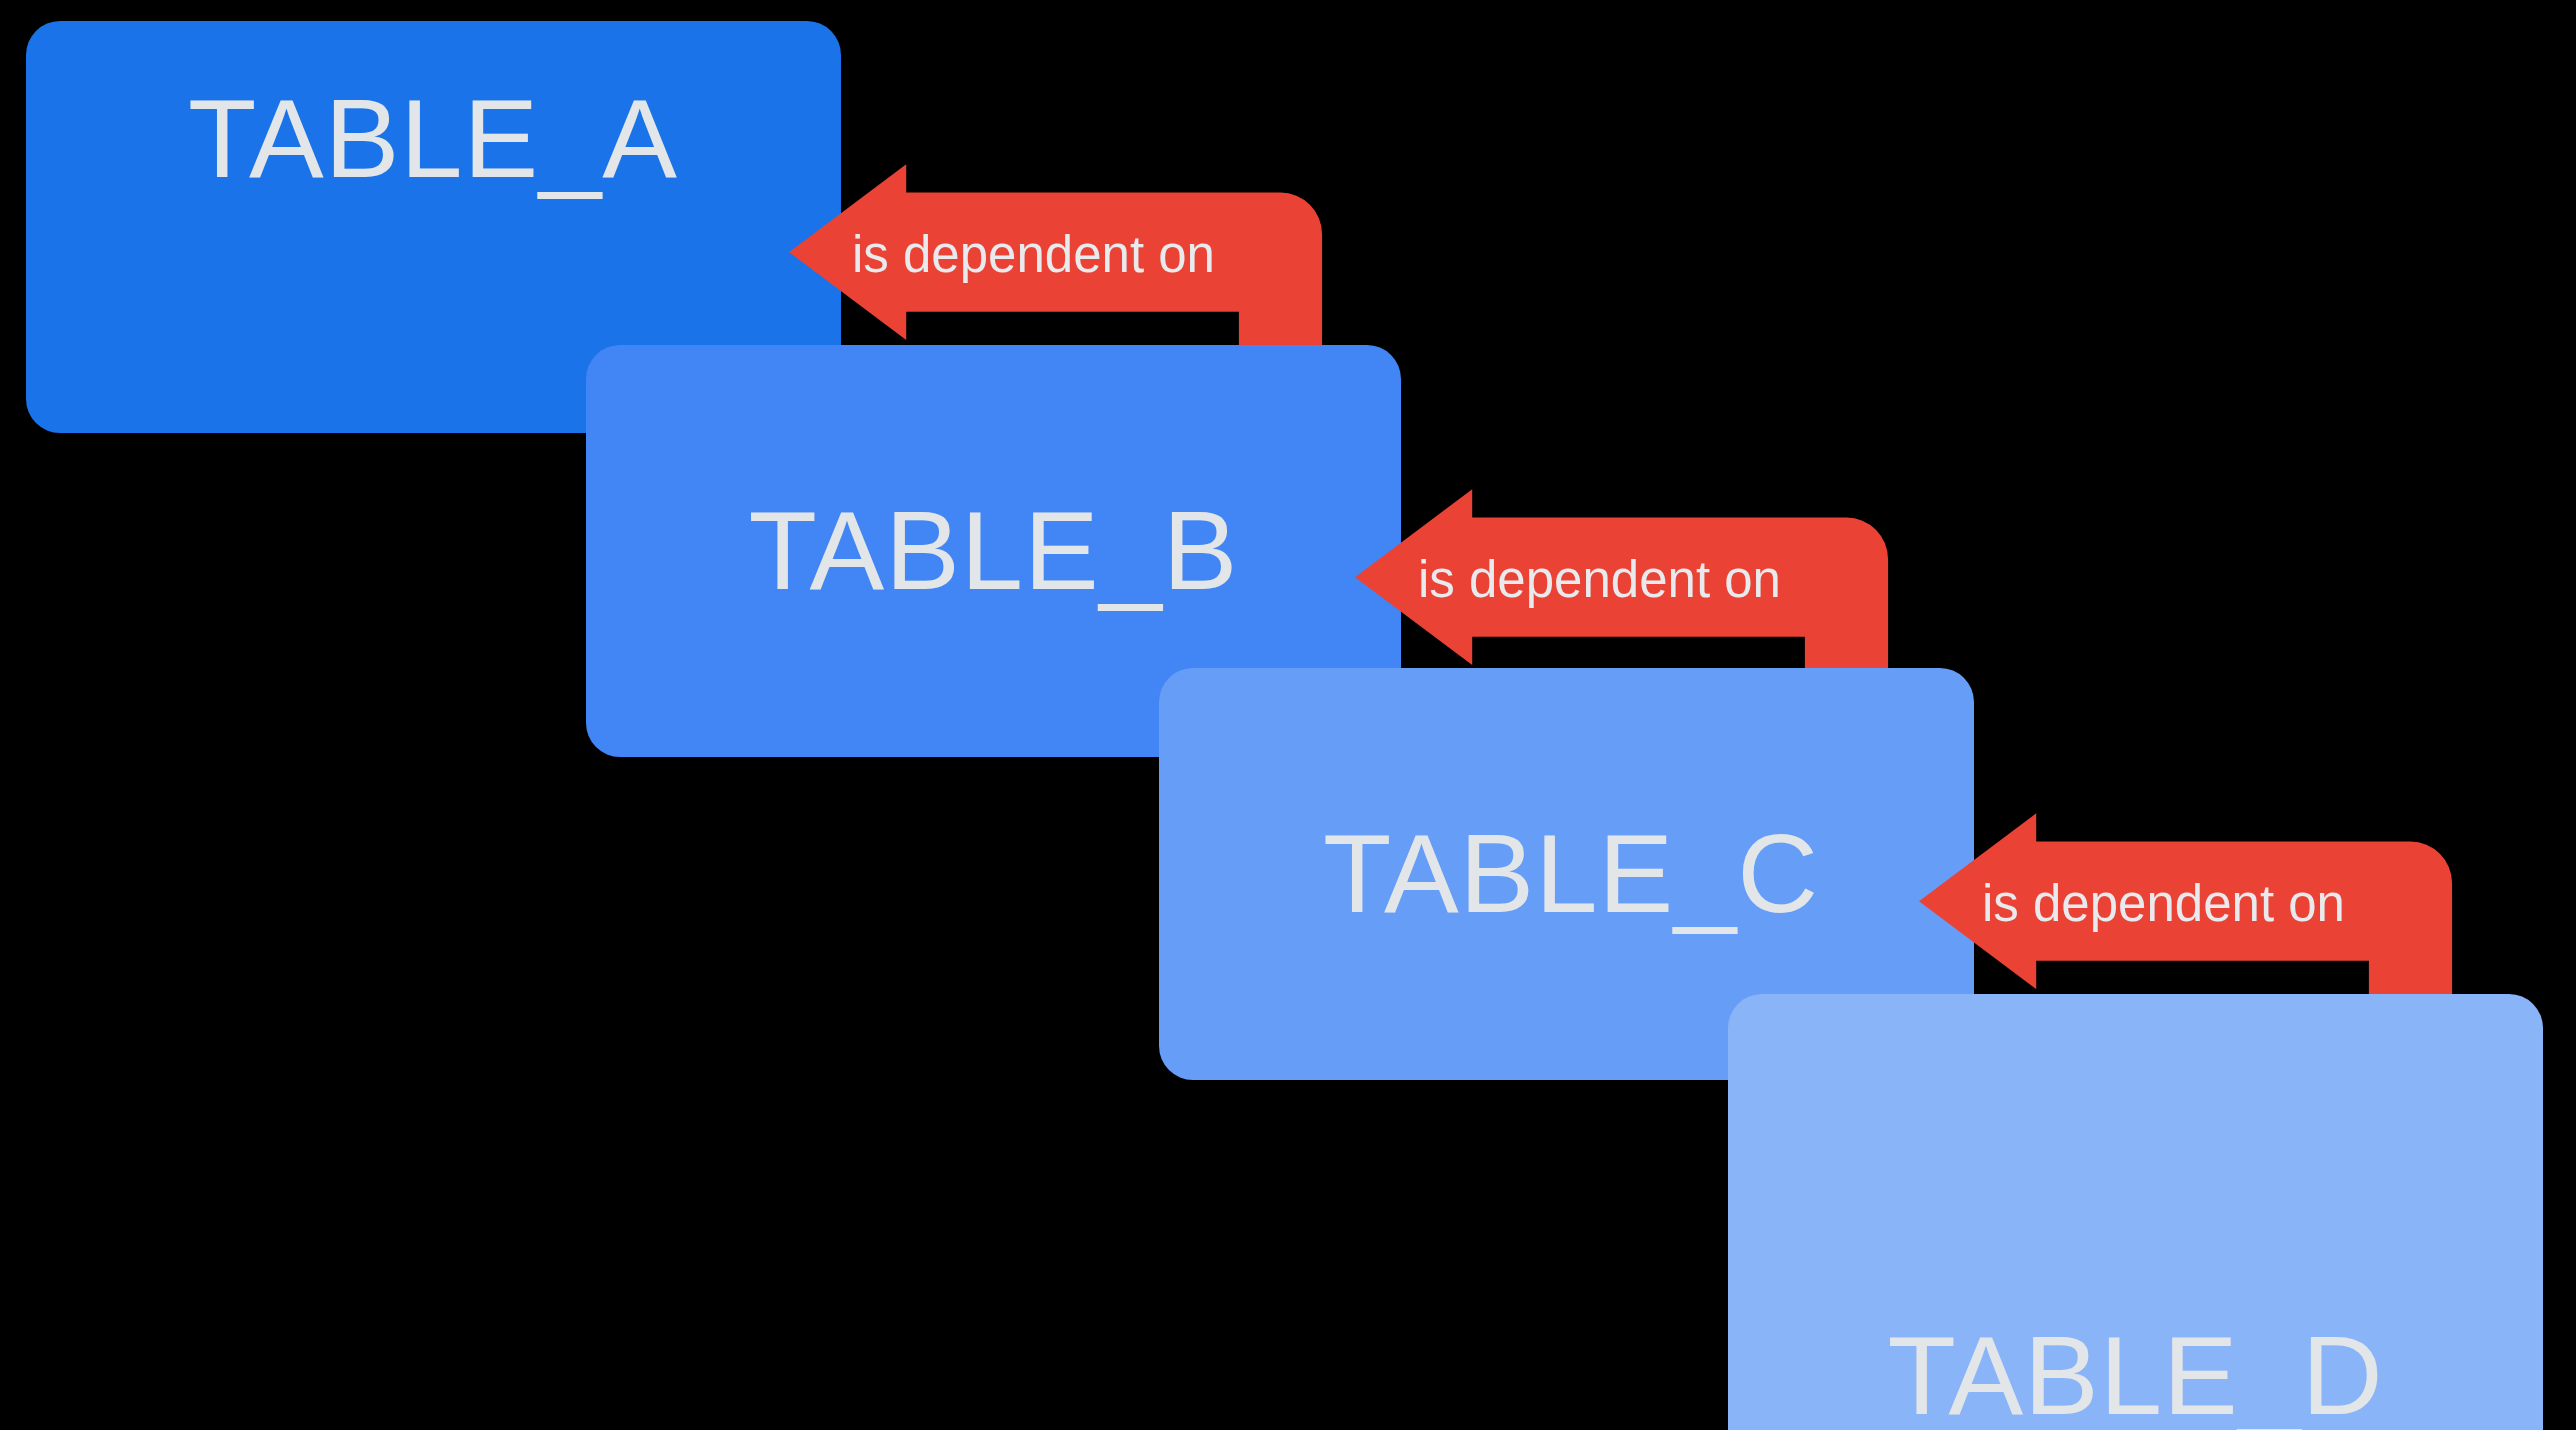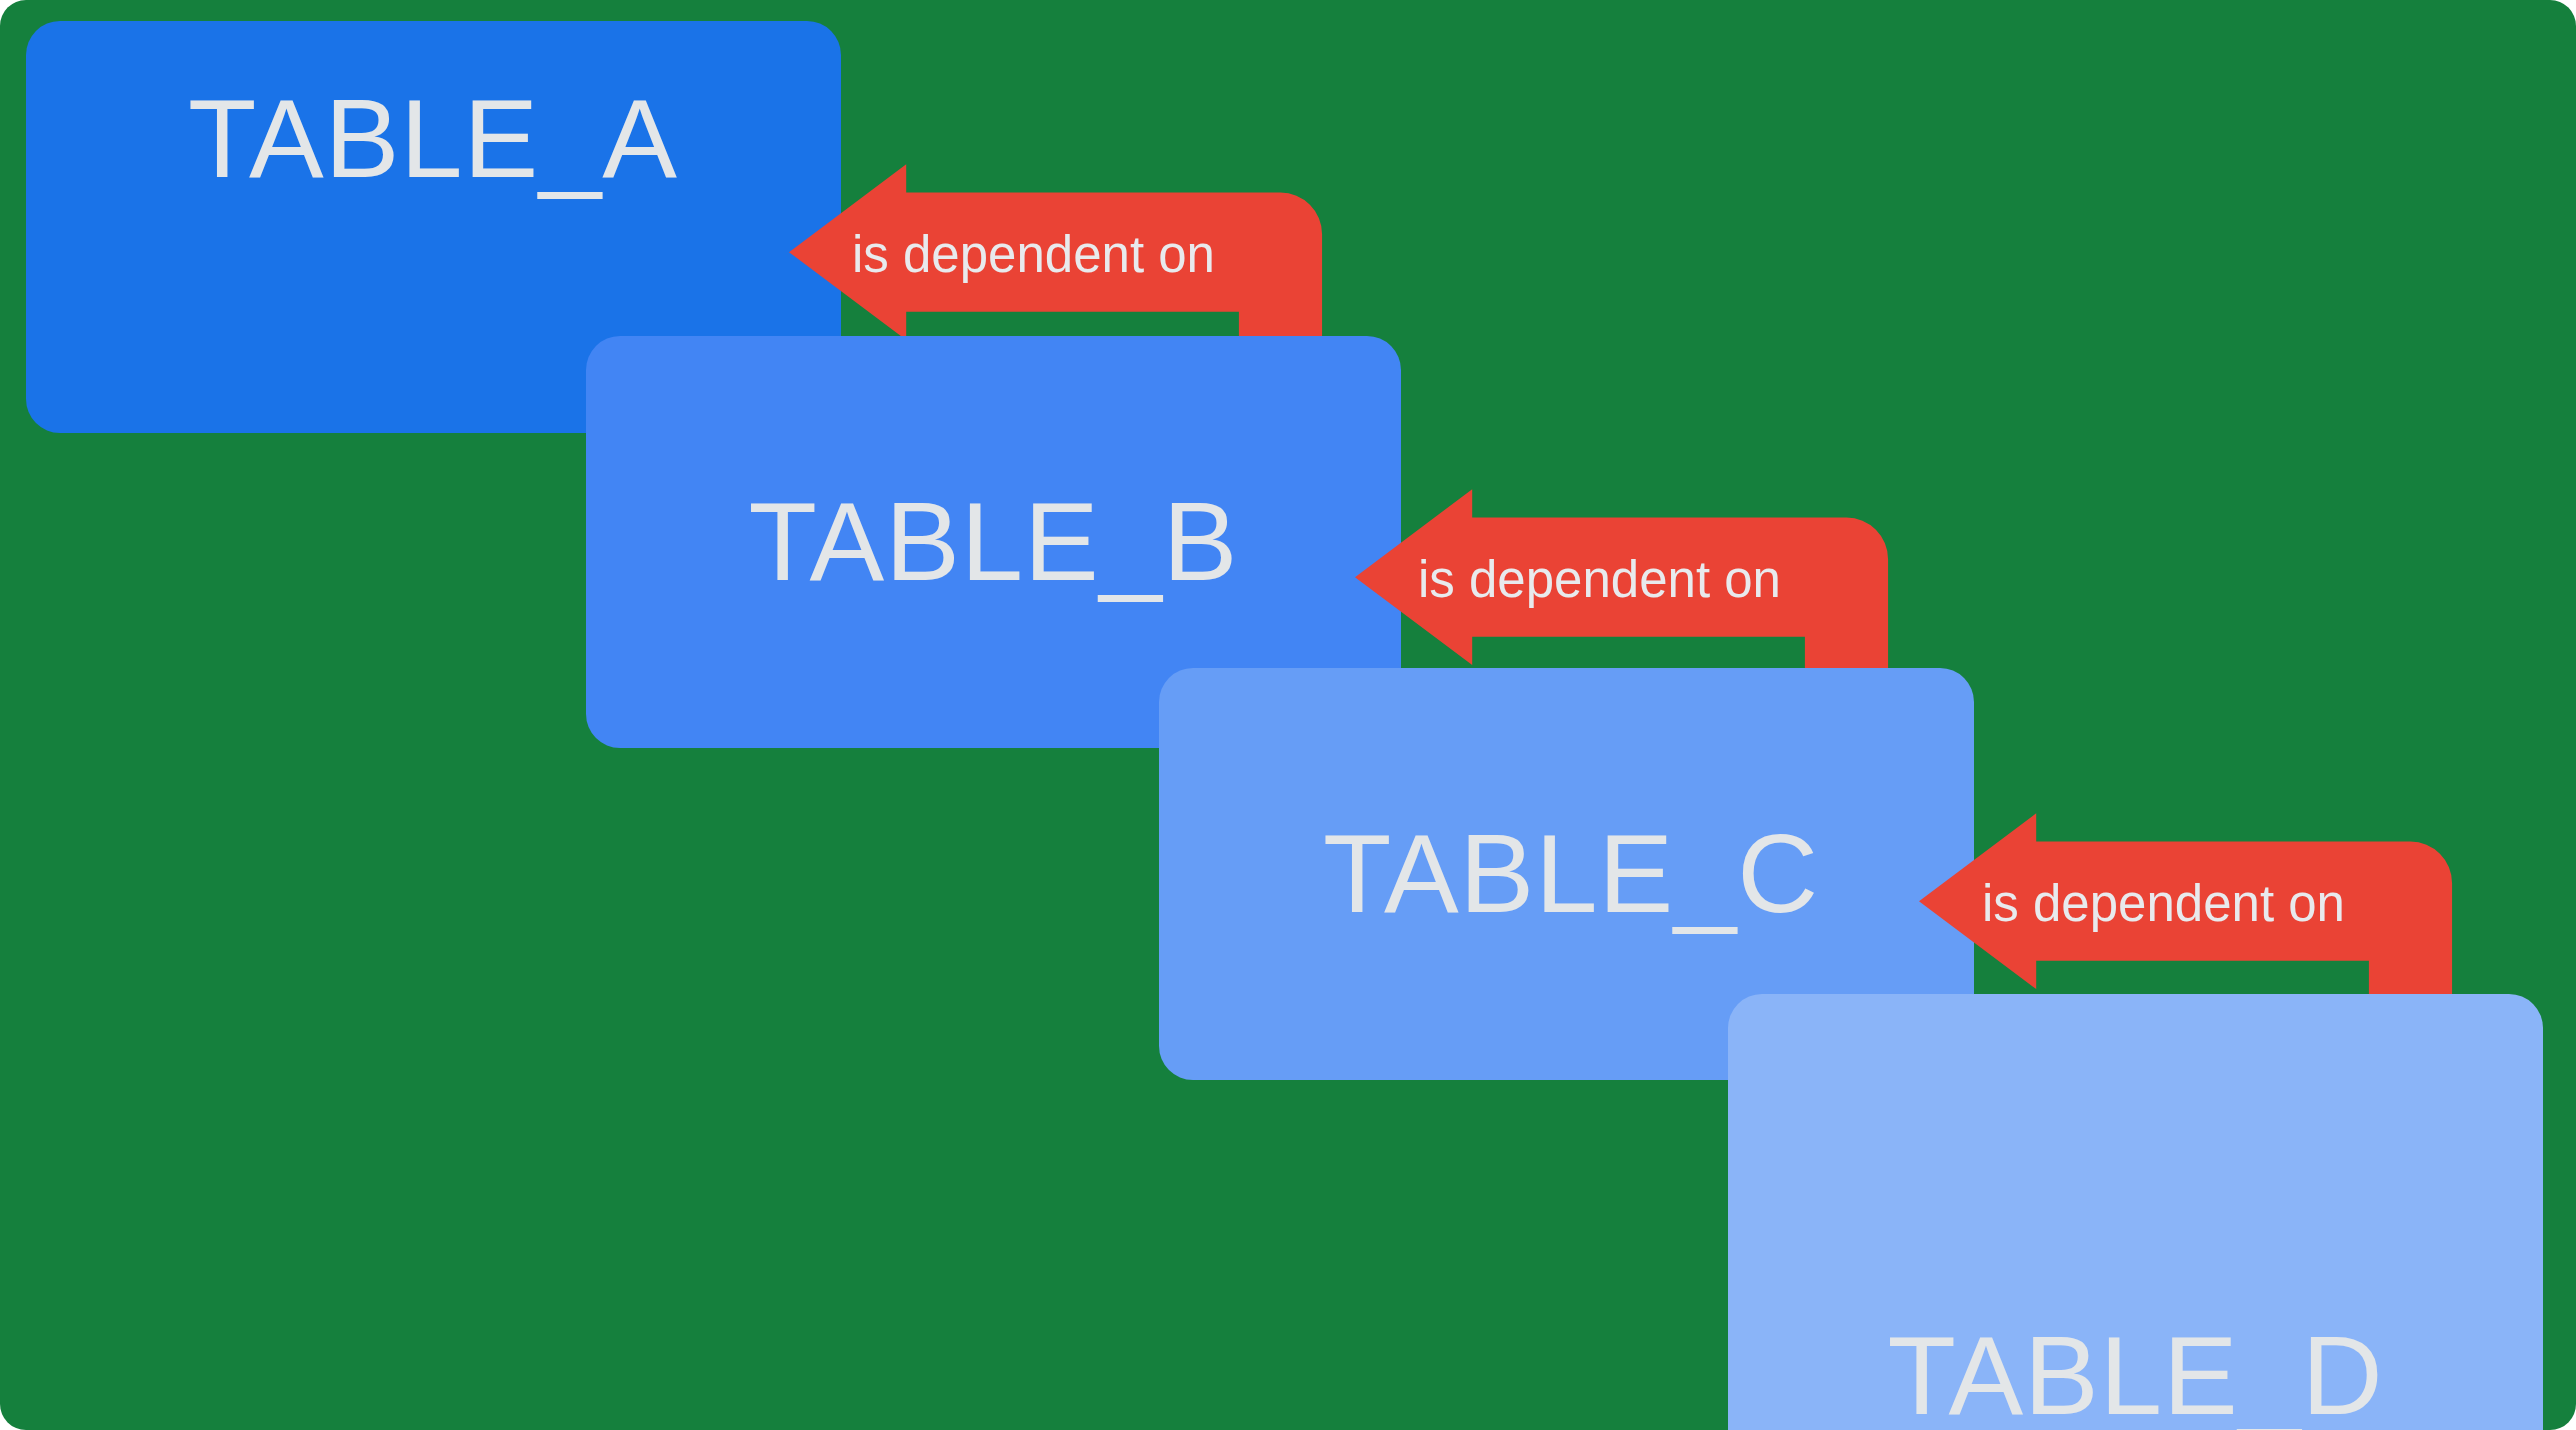--- a/index.html
+++ b/index.html
@@ -57,21 +57,21 @@
     font-size: 51px;
     font-weight: 400;
     line-height: 1;
     white-space: nowrap;
     user-select: none;
   }
 </style>
 </head>
 <body>
 
-<div id="canvas" style="background: #15803d; border-radius: 26px;">
+<div id="canvas" style="background: #000000;">
 
   <div class="node-box label-pos-upper" id="node-0" style="left: 25.5px; top: 21px; width: 815px; height: 412px; background: rgb(26, 115, 232);">
     <span class="node-label" style="color: rgb(227, 230, 232);">TABLE_A</span>
   </div>
 
   <div class="edge" id="edge-0" style="left: 789px; top: 164px;">
     <svg width="586" height="284" viewBox="0 0 620 300" aria-hidden="true">
       <path id="edge-path-0" fill="#ea4335" d="M 0 93
                L 124 0
                L 124 30
@@ -80,21 +80,21 @@
                L 564 230
                L 476 230
                L 476 156
                L 124 156
                L 124 186
                Z"></path>
     </svg>
     <span class="edge-label" style="color: rgb(232, 234, 237); left: 63px; top: 65px;">is dependent on</span>
   </div>
 
-  <div class="node-box label-pos-mid" id="node-1" style="left: 586px; top: 336px; width: 815px; height: 412px; background: rgb(66, 133, 244);">
+  <div class="node-box label-pos-mid" id="node-1" style="left: 586px; top: 345px; width: 815px; height: 412px; background: rgb(66, 133, 244);">
     <span class="node-label" style="color: rgb(227, 230, 232);">TABLE_B</span>
   </div>
 
   <div class="edge" id="edge-1" style="left: 1355px; top: 489px;">
     <svg width="586" height="284" viewBox="0 0 620 300" aria-hidden="true">
       <path id="edge-path-1" fill="#ea4335" d="M 0 93
                L 124 0
                L 124 30
                L 520 30
                A 44 44 0 0 1 564 74

